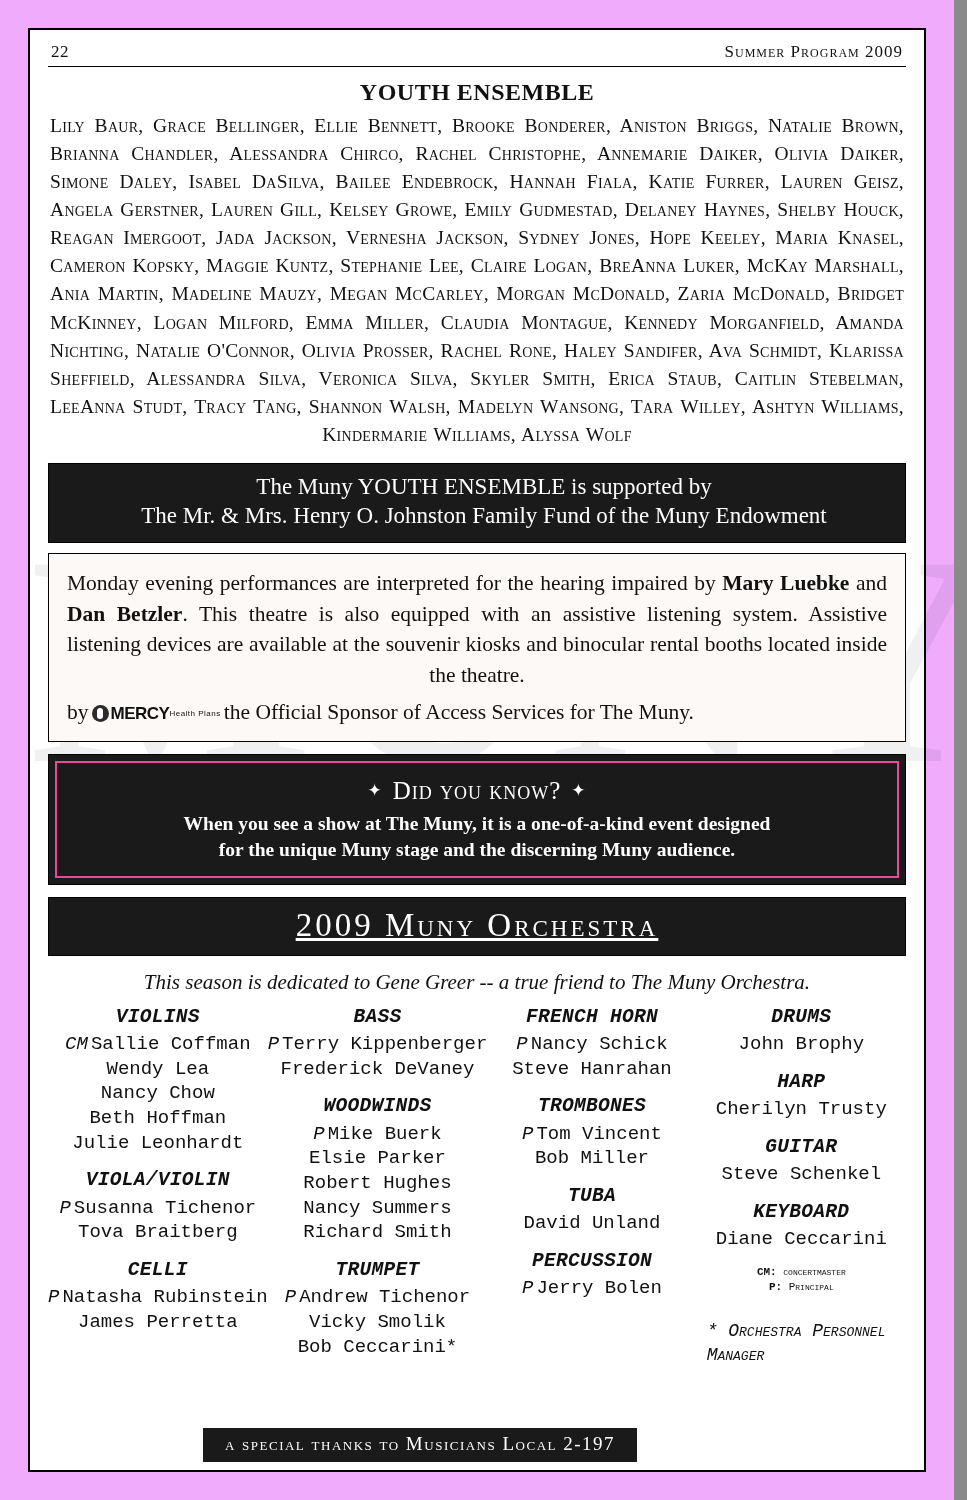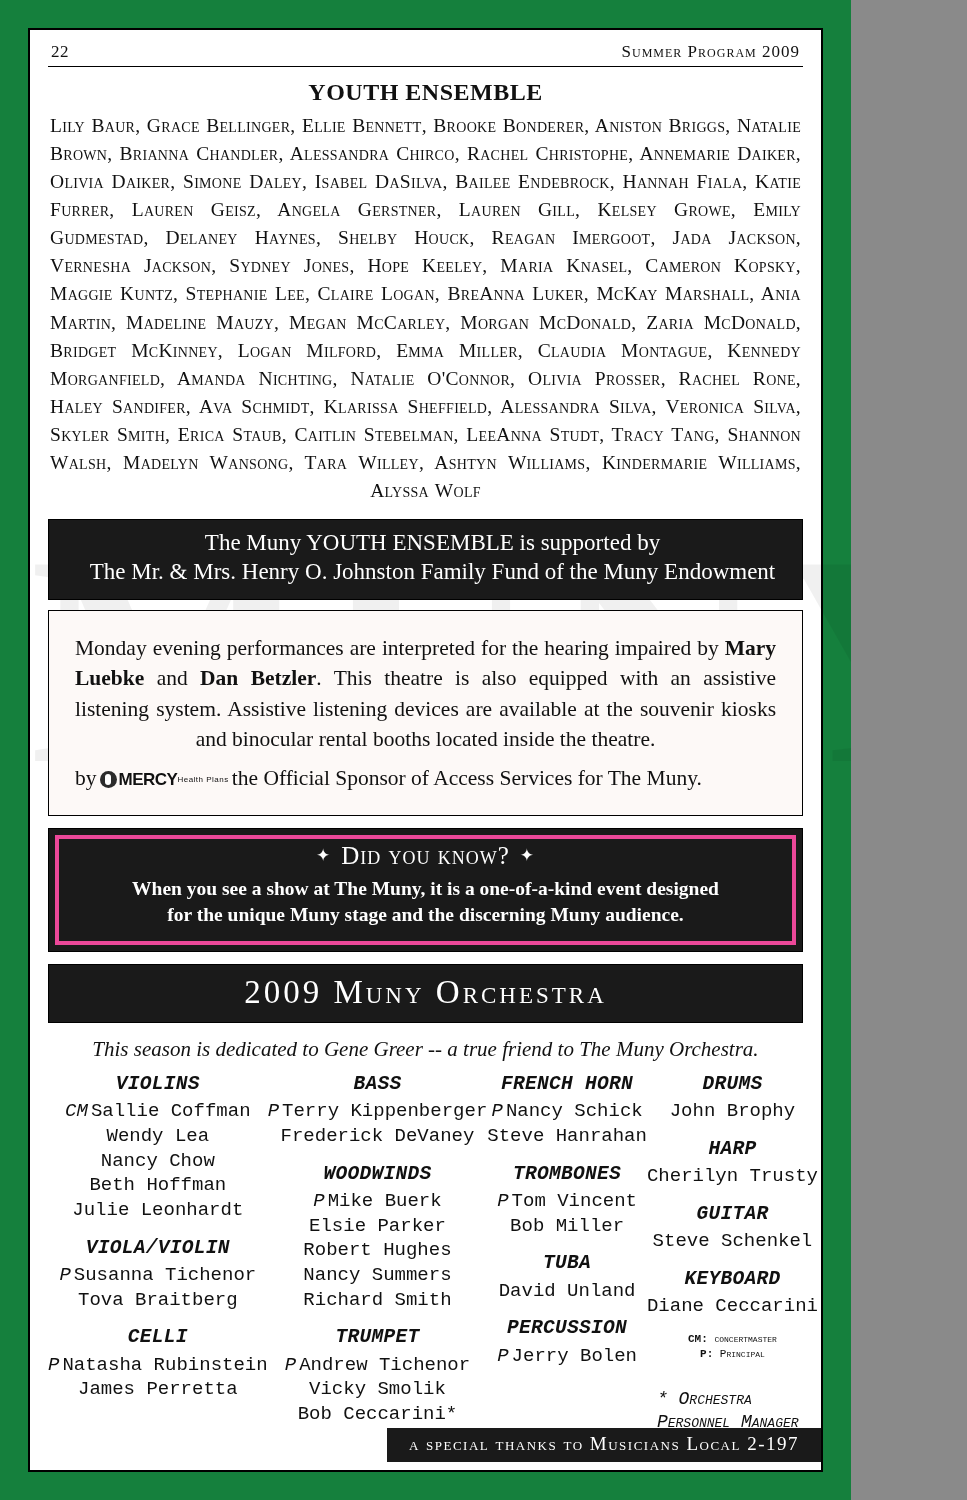--- a/index.html
+++ b/index.html
@@ -2,23 +2,23 @@
 <html><head>
 <meta charset="utf-8">
 <style>
   html, body {
     margin: 0;
     padding: 0;
     background: #8a8a8a;
   }
   .page {
     position: relative;
-    width: 851px;
+    width: 954px;
     height: 1500px;
-    background: #15803d;
+    background: #f0abfc;
     overflow: hidden;
     font-family: "Liberation Serif", serif;
     color: #111;
     box-sizing: border-box;
   }
   .frame {
     position: absolute;
     left: 28px;
     top: 28px;
     right: 28px;
@@ -105,21 +105,21 @@
     line-height: 1.25;
   }
   
   .hearingbox {
     margin-top: 10px;
     border: 1.5px solid #000;
     background: #fdf9f7;
     padding: 14px 18px 14px 18px;
   }
   .hearingbox p {
-    margin: 8px;
+    margin: 0;
     font-size: 21.5px;
     line-height: 1.42;
     text-align: justify;
     text-align-last: center;
   }
   .hearingbox .p2 {
     margin-top: 14px;
     text-align: center;
     text-align-last: center;
   }
@@ -178,22 +178,22 @@
   }
   
   .didyouknow {
     margin-top: 12px;
     background: #1a1a1a;
     color: #fff;
     border: 1px solid #000;
     padding: 6px;
   }
   .didyouknow .inner {
-    border: 4px solid #ec4899;
-    padding: 3px 12px 12px 12px;
+    border: 2px solid #ec4899;
+    padding: 14px 12px 12px 12px;
     text-align: center;
   }
   .dyk-title {
     font-variant: small-caps;
     font-size: 25px;
     letter-spacing: 1px;
     margin-bottom: 6px;
   }
   .dyk-title .star {
     font-size: 17px;
@@ -209,20 +209,21 @@
   .orch-banner {
     margin-top: 12px;
     background: #1a1a1a;
     color: #fff;
     border: 1px solid #000;
     text-align: center;
     padding: 9px 0 11px 0;
     font-variant: small-caps;
     font-size: 33px;
     letter-spacing: 3px;
+    text-decoration: underline;
   }
   .dedication {
     text-align: center;
     font-style: italic;
     font-size: 21px;
     margin-top: 14px;
   }
   
   .orch-cols {
     display: flex;
@@ -269,21 +270,21 @@
     text-align: left;
     padding-left: 10px;
     font-style: italic;
   }
   .thanks-wrap {
     position: absolute;
     left: 16px;
     right: 0;
     bottom: 8px;
     display: flex;
-    justify-content: flex-end;
+    justify-content: center;
     z-index: 11;
   }
   .thanks {
     background: #1a1a1a;
     color: #fff;
     font-variant: small-caps;
     font-size: 19px;
     letter-spacing: 1.5px;
     padding: 5px 22px 7px 22px;
     margin-left: -130px;

